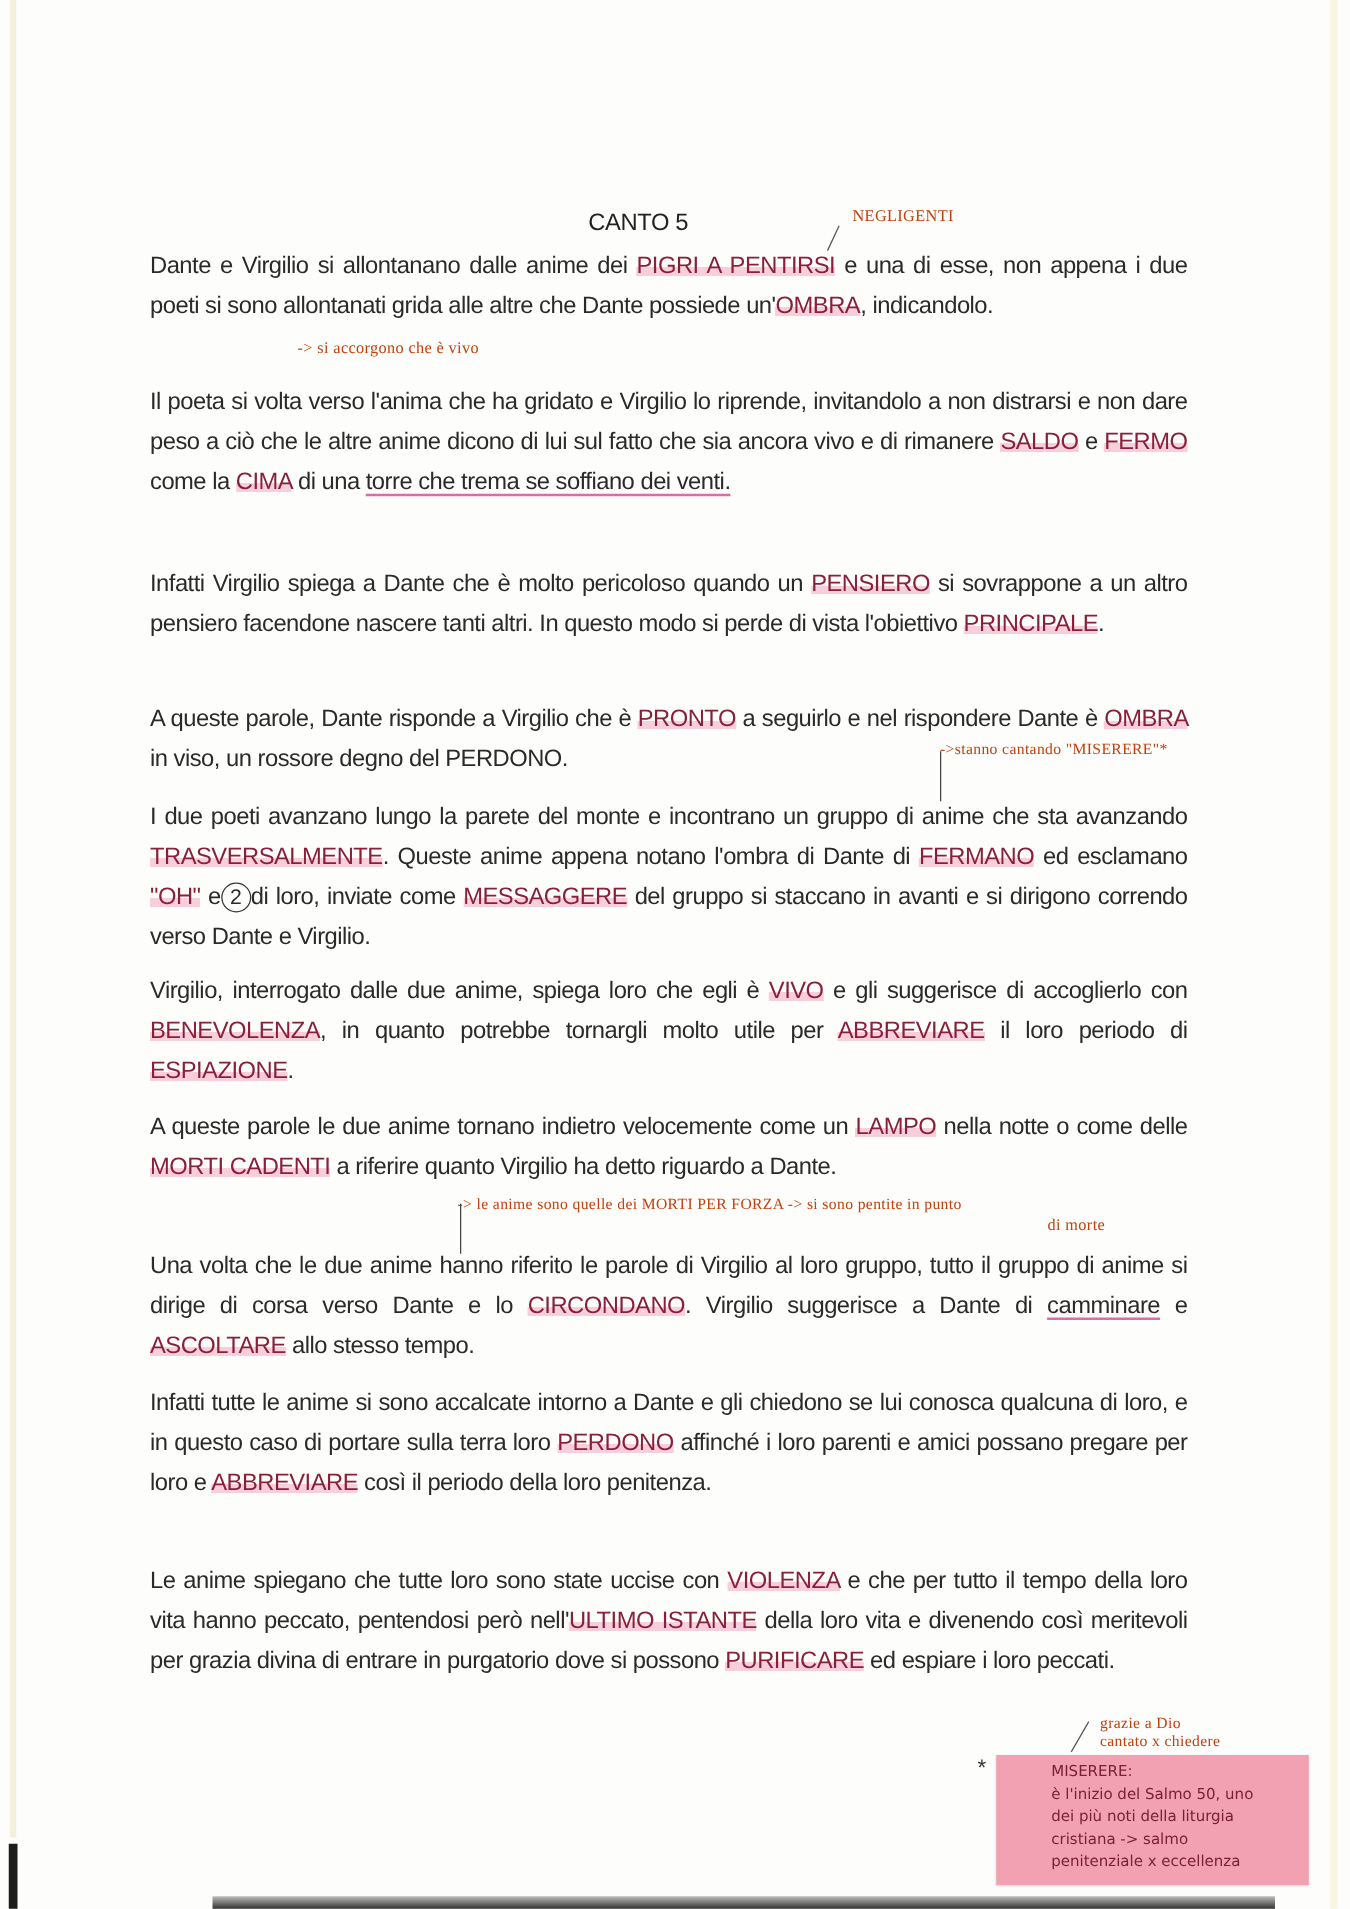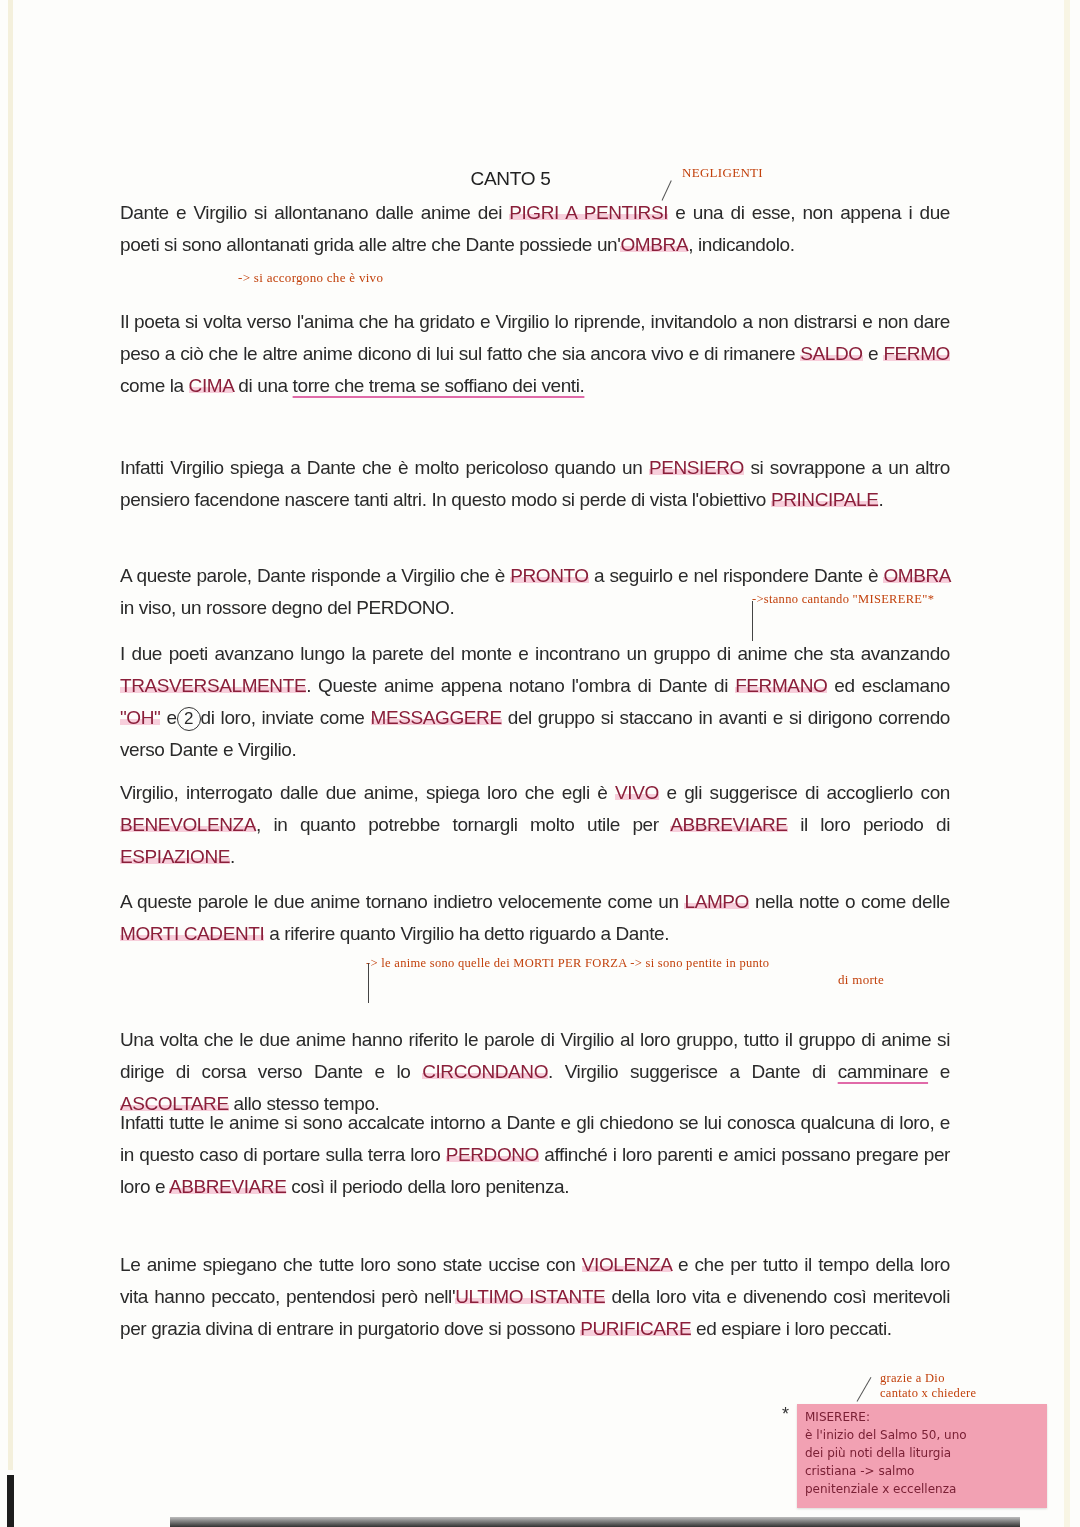--- a/index.html
+++ b/index.html
@@ -42,21 +42,21 @@
   }
   .line-v { position: absolute; width: 1px; background: #444; }
   .line-slash { position: absolute; height: 1px; background: #555; transform-origin: left center; }
 
   .sticky {
     position: absolute; left: 797px; top: 1404px; width: 250px; height: 104px;
     background: #f2a1b3; box-shadow: 0 1px 2px rgba(0,0,0,0.15);
     padding: 4px 8px; box-sizing: border-box;
     font-family: "DejaVu Sans", sans-serif; font-size: 12px; line-height: 18px; color: #7a2035;
   }
-  .sticky div { white-space: nowrap; }
+  .sticky div { white-space: nowrap; margin-left: 36px; }
   .asterisk { position: absolute; left: 782px; top: 1404px; font-size: 18px; color: #333; }
 </style>
 </head>
 <body>
 
 <div class="page-edge-left"></div>
 <div class="page-edge-right"></div>
 <div class="bottom-bar-left"></div>
 <div class="bottom-bar"></div>
 
@@ -76,21 +76,21 @@
 <div class="line-v" style="left:752px; top:601px; height:40px;"></div>
 
 <div class="para" style="top:638px;"><span>I due poeti avanzano lungo la parete del monte e incontrano un gruppo di anime che sta avanzando </span><span class="hl">TRASVERSALMENTE</span><span>. Queste anime appena notano l'ombra di Dante di </span><span class="hl">FERMANO</span><span> ed esclamano </span><span class="hl">"OH"</span><span> e</span><span class="circled">2</span><span>di loro, inviate come </span><span class="hl">MESSAGGERE</span><span> del gruppo si staccano in avanti e si dirigono correndo verso Dante e Virgilio.</span></div>
 <div class="para" style="top:777px;"><span>Virgilio, interrogato dalle due anime, spiega loro che egli è </span><span class="hl">VIVO</span><span> e gli suggerisce di accoglierlo con </span><span class="hl">BENEVOLENZA</span><span>, in quanto potrebbe tornargli molto utile per </span><span class="hl">ABBREVIARE</span><span> il loro periodo di </span><span class="hl">ESPIAZIONE</span><span>.</span></div>
 <div class="para" style="top:886px;"><span>A queste parole le due anime tornano indietro velocemente come un </span><span class="hl">LAMPO</span><span> nella notte o come delle </span><span class="hl">MORTI CADENTI</span><span> a riferire quanto Virgilio ha detto riguardo a Dante.</span></div>
 
 <div class="hand" style="left:366px; top:956px; font-size:12.5px;">-&gt; le anime sono quelle dei MORTI PER FORZA -&gt; si sono pentite in punto</div>
 <div class="hand" style="left:838px; top:972px; font-size:13px;">di morte</div>
 <div class="line-v" style="left:368px; top:963px; height:40px;"></div>
 
-<div class="para" style="top:997px;margin-top:27px;"><span>Una volta che le due anime hanno riferito le parole di Virgilio al loro gruppo, tutto il gruppo di anime si dirige di corsa verso Dante e lo </span><span class="hl">CIRCONDANO</span><span>. Virgilio suggerisce a Dante di </span><span class="ul">camminare</span><span> e </span><span class="hl">ASCOLTARE</span><span> allo stesso tempo.</span></div>
+<div class="para" style="top:997px;"><span>Una volta che le due anime hanno riferito le parole di Virgilio al loro gruppo, tutto il gruppo di anime si dirige di corsa verso Dante e lo </span><span class="hl">CIRCONDANO</span><span>. Virgilio suggerisce a Dante di </span><span class="ul">camminare</span><span> e </span><span class="hl">ASCOLTARE</span><span> allo stesso tempo.</span></div>
 <div class="para" style="top:1107px;"><span>Infatti tutte le anime si sono accalcate intorno a Dante e gli chiedono se lui conosca qualcuna di loro, e in questo caso di portare sulla terra loro </span><span class="hl">PERDONO</span><span> affinché i loro parenti e amici possano pregare per loro e </span><span class="hl">ABBREVIARE</span><span> così il periodo della loro penitenza.</span></div>
 <div class="para" style="top:1249px;"><span>Le anime spiegano che tutte loro sono state uccise con </span><span class="hl">VIOLENZA</span><span> e che per tutto il tempo della loro vita hanno peccato, pentendosi però nell'</span><span class="hl">ULTIMO ISTANTE</span><span> della loro vita e divenendo così meritevoli per grazia divina di entrare in purgatorio dove si possono </span><span class="hl">PURIFICARE</span><span> ed espiare i loro peccati.</span></div>
 
 <div class="hand" style="left:880px; top:1353px; font-size:12.5px;margin-top:33px;">cantato x chiedere</div>
 <div class="hand" style="left:880px; top:1371px; font-size:12.5px;">grazie a Dio</div>
 <div class="line-slash" style="left:857px; top:1401px; width:28px; transform: rotate(-60deg);"></div>
 
 <div class="asterisk">*</div>
 <div class="sticky">
   <div>MISERERE:</div>

